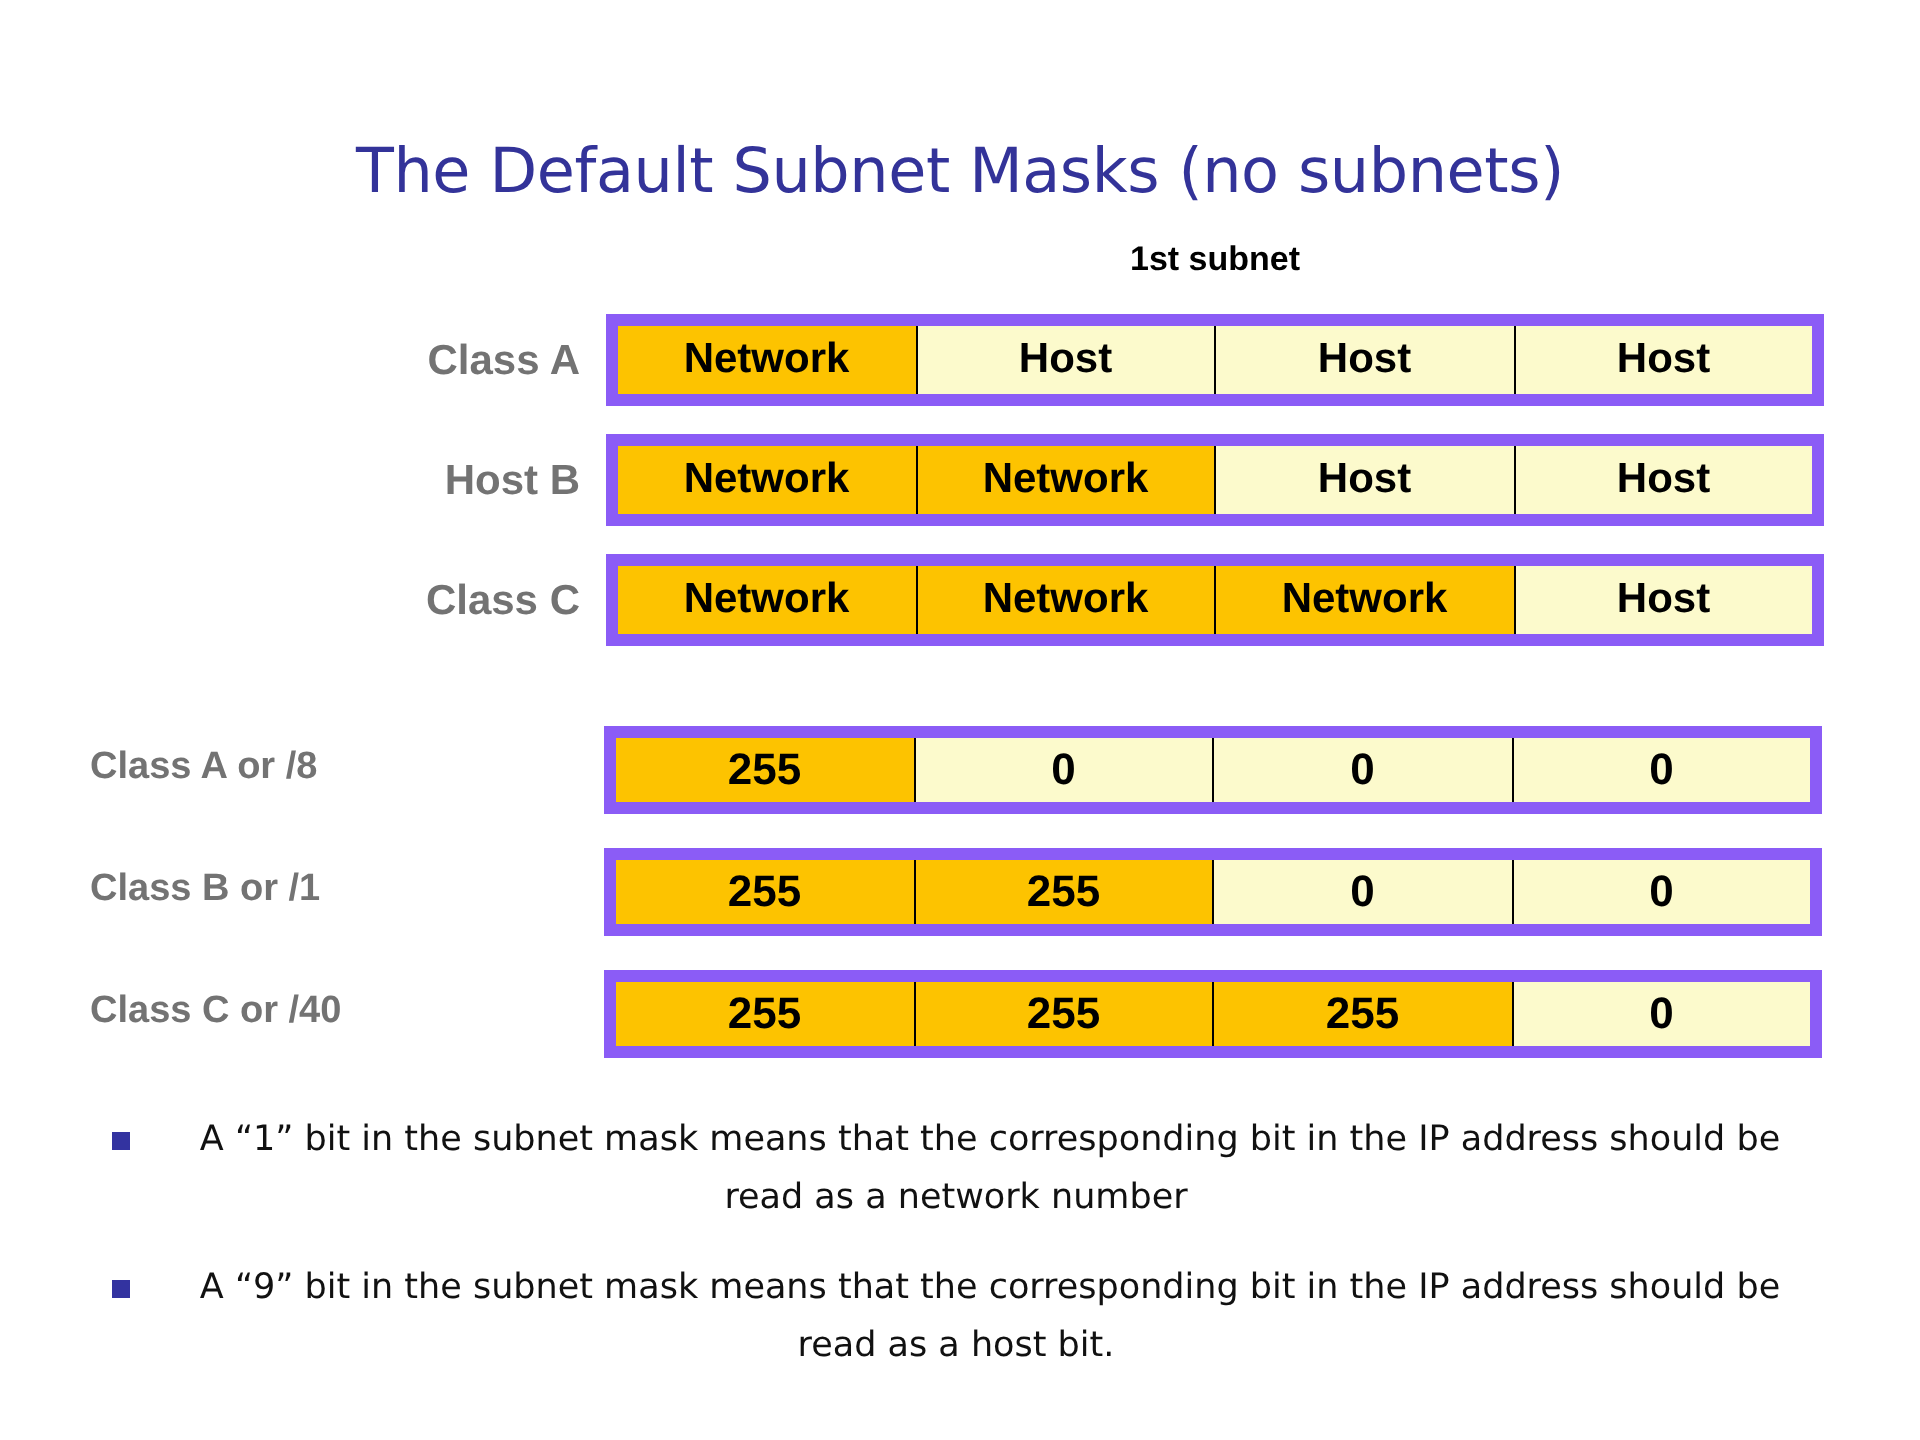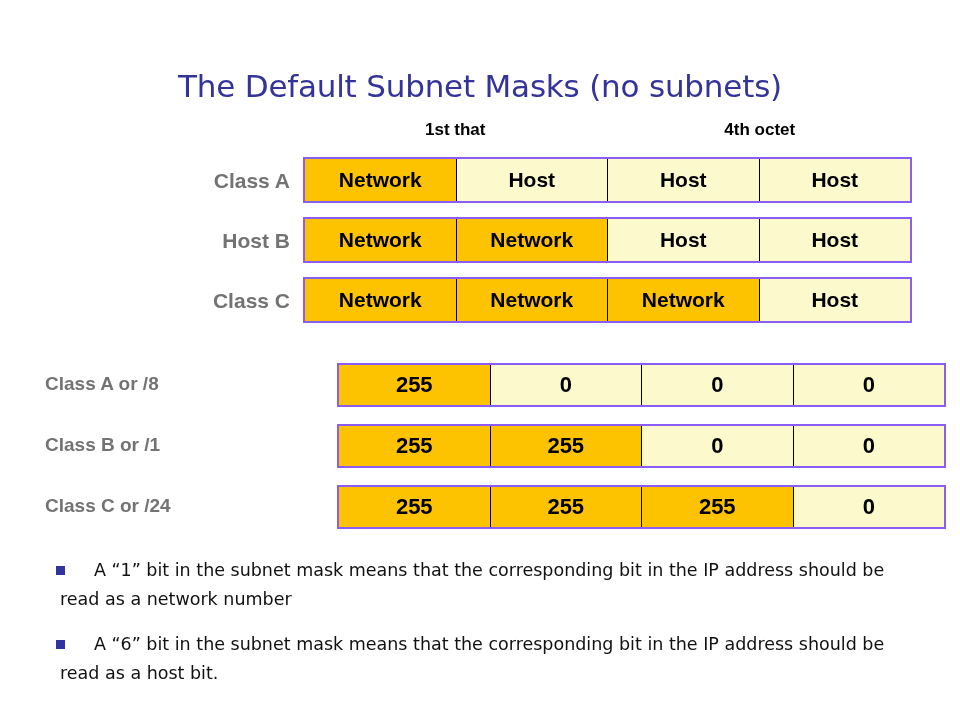--- a/index.html
+++ b/index.html
@@ -71,21 +71,21 @@
     text-align: left;
     font-size: 19px;
   }
 
   
   .strip {
     position: absolute;
     left: 303px;
     width: 609px;
     display: flex;
-    border: 2px solid #8b5cf6;
+    border: 6px solid #8b5cf6;
     box-sizing: border-box;
     background: #84cc16;
   }
   .strip .cell {
     flex: 1 1 0;
     display: flex;
     align-items: center;
     justify-content: center;
     font-family: "Liberation Sans", sans-serif;
     font-weight: bold;
@@ -108,21 +108,20 @@
   .strip.upper {
     height: 46px;
   }
   .strip.upper .cell {
     font-size: 21px;
   }
   
   .strip.lower {
     height: 44px;
     left: 302px;
-    margin-left: 35px;
   }
   .strip.lower .cell {
     font-size: 22px;
   }
 
   
   .bullets {
     position: absolute;
     left: 56px;
     top: 556px;
@@ -142,30 +141,30 @@
   }
   .bullet-text {
     margin-left: 4px;
     padding-left: 0;
     font-family: "DejaVu Sans", sans-serif;
     font-size: 17.5px;
     font-weight: 400;
     color: #111111;
     line-height: 29px;
     text-indent: 34px;
+    text-align: center;
   }
 </style>
 </head>
 <body>
 
 <div class="slide-title">The Default Subnet Masks (no subnets)</div>
 
 <div class="octet-header">
-  <div class="octet-cell">1st that</div>
-  <div class="octet-cell">4th octet</div>
+  <div class="octet-cell">1st subnet</div>
 </div>
 
 <div class="row-label upper-label" style="top:169px;">Class A</div>
 <div class="strip upper" style="top:157px;">
   <div class="cell network">Network</div>
   <div class="cell host">Host</div>
   <div class="cell host">Host</div>
   <div class="cell host">Host</div>
 </div>
 
@@ -194,33 +193,33 @@
 </div>
 
 <div class="row-label lower-label" style="top:434px;">Class B or /1</div>
 <div class="strip lower" style="top:424px;">
   <div class="cell network">255</div>
   <div class="cell network">255</div>
   <div class="cell host">0</div>
   <div class="cell host">0</div>
 </div>
 
-<div class="row-label lower-label" style="top:495px;">Class C or /24</div>
+<div class="row-label lower-label" style="top:495px;">Class C or /40</div>
 <div class="strip lower" style="top:485px;">
   <div class="cell network">255</div>
   <div class="cell network">255</div>
   <div class="cell network">255</div>
   <div class="cell host">0</div>
 </div>
 
 <div class="bullets">
 
   <div class="bullet-block">
     <span class="bullet-marker"></span>
     <div class="bullet-text">A “1” bit in the subnet mask means that the corresponding bit in the IP address should be read as a network number</div>
   </div>
 
   <div class="bullet-block">
     <span class="bullet-marker"></span>
-    <div class="bullet-text">A “6” bit in the subnet mask means that the corresponding bit in the IP address should be read as a host bit.</div>
+    <div class="bullet-text">A “9” bit in the subnet mask means that the corresponding bit in the IP address should be read as a host bit.</div>
   </div>
 
 </div>
 
 </body></html>

